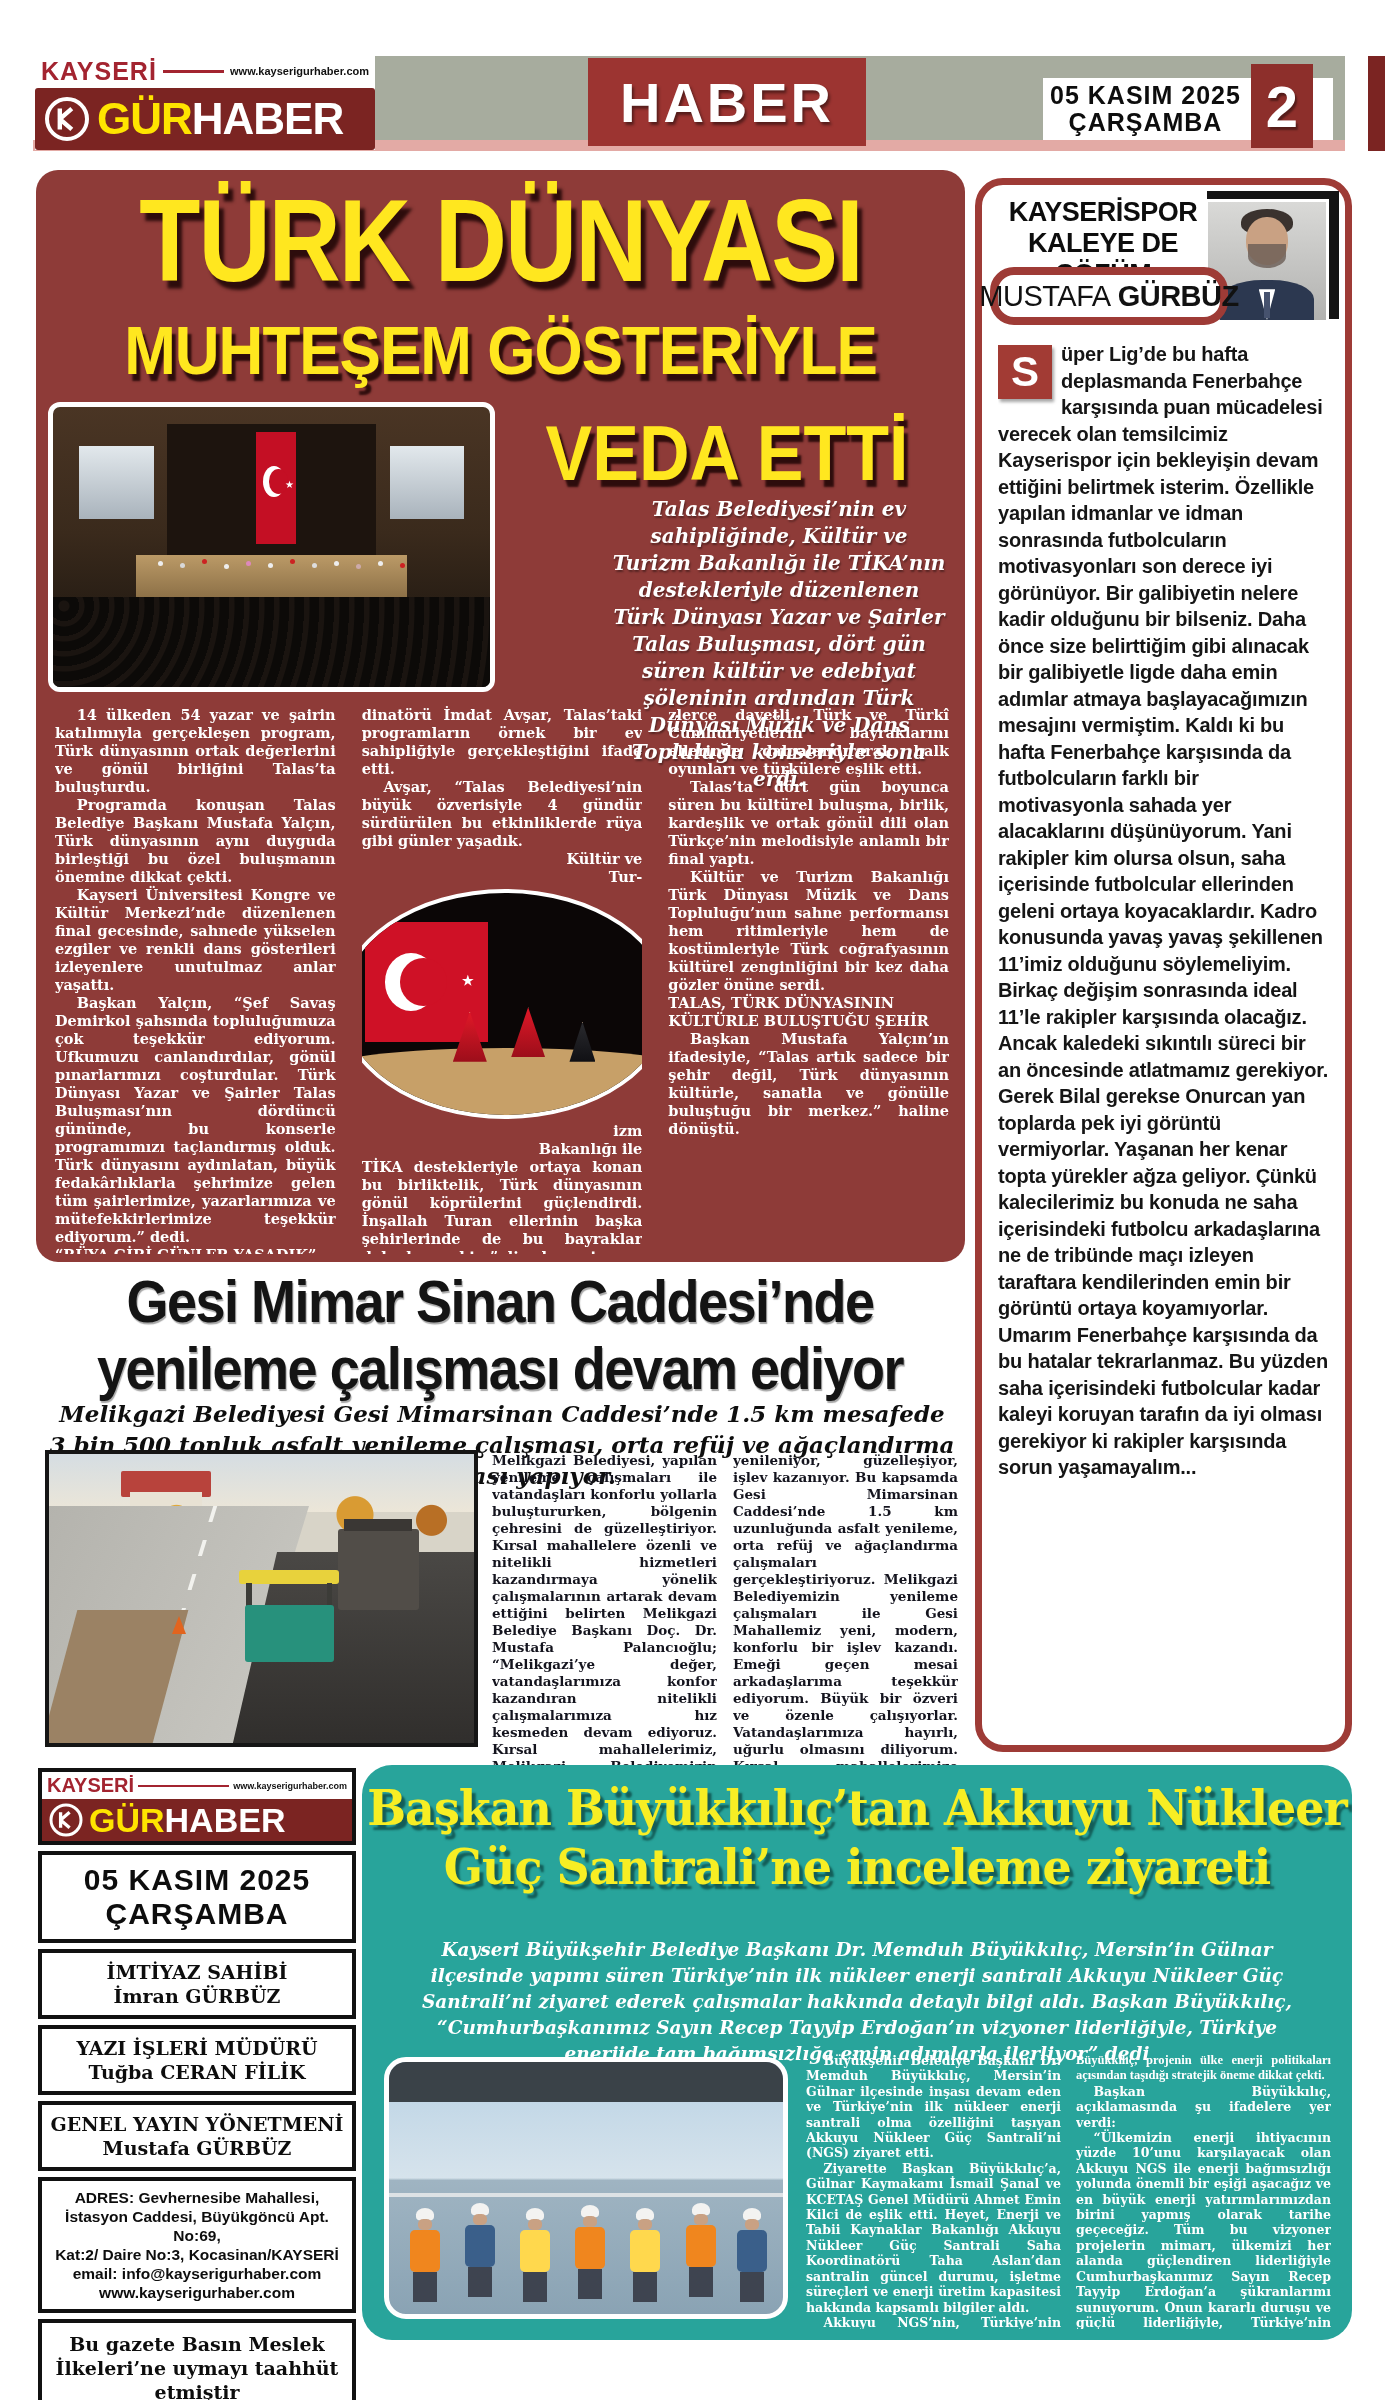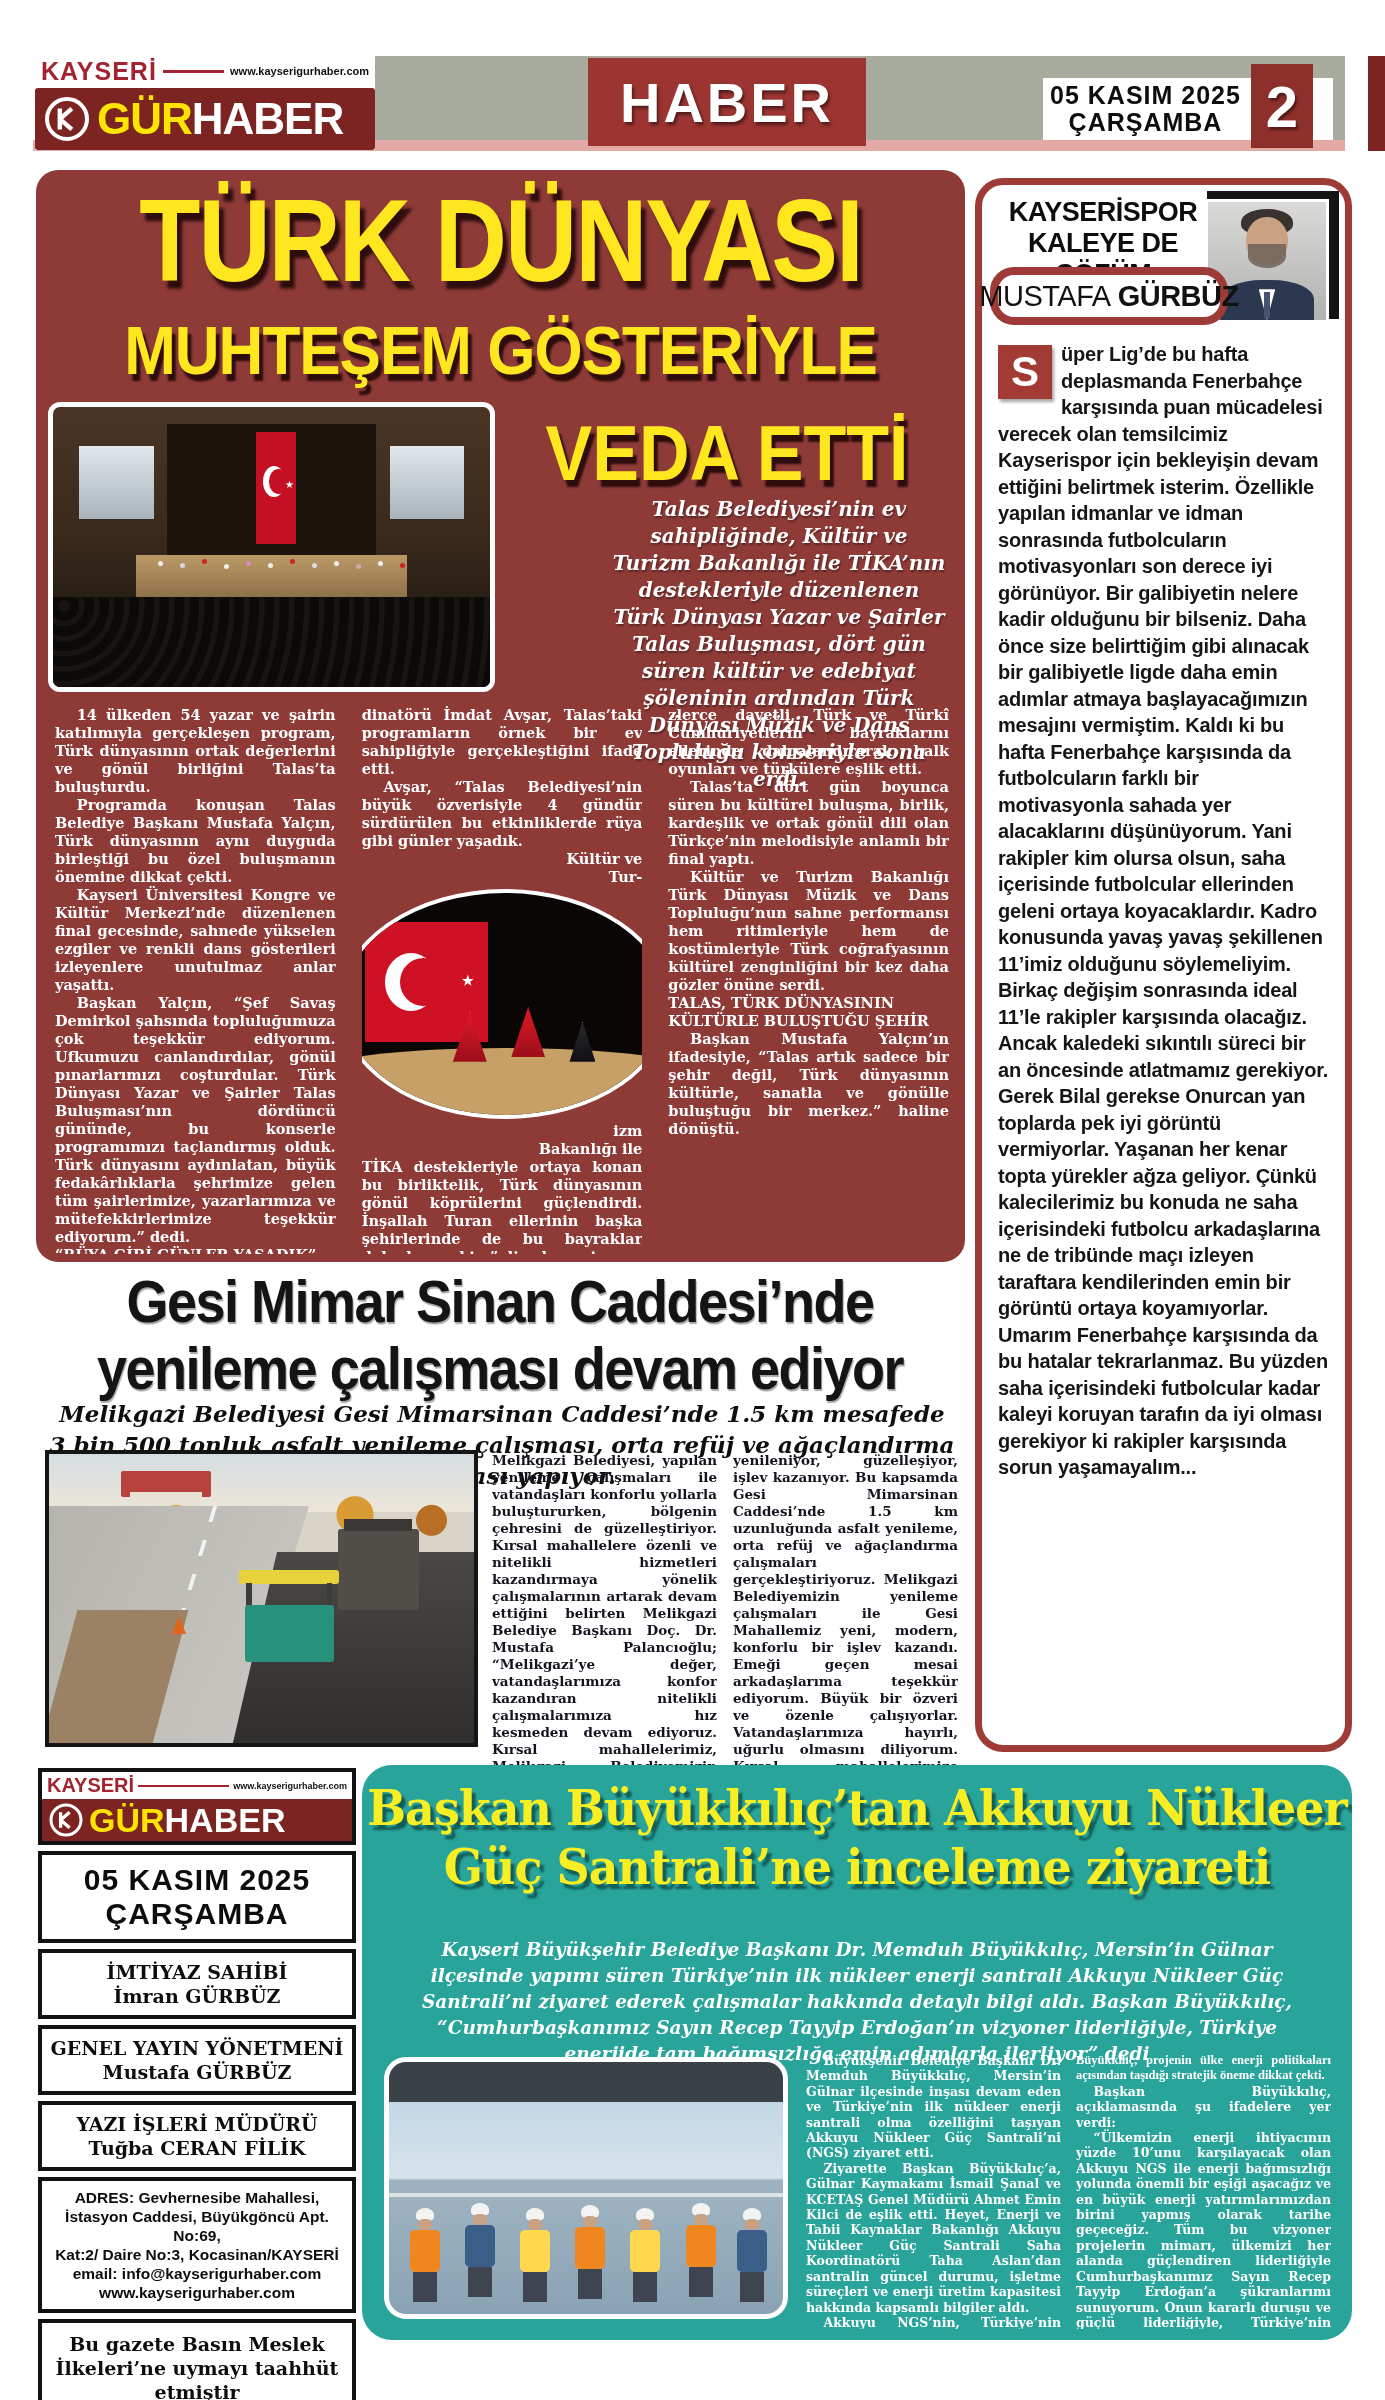--- a/index.html
+++ b/index.html
@@ -358,26 +358,26 @@
   </div>
   <div class="m-sec m-date">
     <div>05 KASIM 2025</div>
     <div>ÇARŞAMBA</div>
   </div>
   <div class="m-sec m-role">
     <div>İMTİYAZ SAHİBİ</div>
     <div>İmran GÜRBÜZ</div>
   </div>
   <div class="m-sec m-role">
+    <div>YAZI İŞLERİ MÜDÜRÜ</div>
+    <div>Tuğba CERAN FİLİK</div>
+  </div>
+  <div class="m-sec m-role">
     <div>GENEL YAYIN YÖNETMENİ</div>
     <div>Mustafa GÜRBÜZ</div>
-  </div>
-  <div class="m-sec m-role">
-    <div>YAZI İŞLERİ MÜDÜRÜ</div>
-    <div>Tuğba CERAN FİLİK</div>
   </div>
   <div class="m-sec m-addr">
     <div>ADRES: Gevhernesibe Mahallesi,</div>
     <div>İstasyon Caddesi, Büyükgöncü Apt. No:69,</div>
     <div>Kat:2/ Daire No:3, Kocasinan/KAYSERİ</div>
     <div>email: info@kayserigurhaber.com</div>
     <div>www.kayserigurhaber.com</div>
   </div>
   <div class="m-sec m-note">Bu gazete Basın Meslek İlkeleri’ne uymayı taahhüt etmiştir</div>
 

